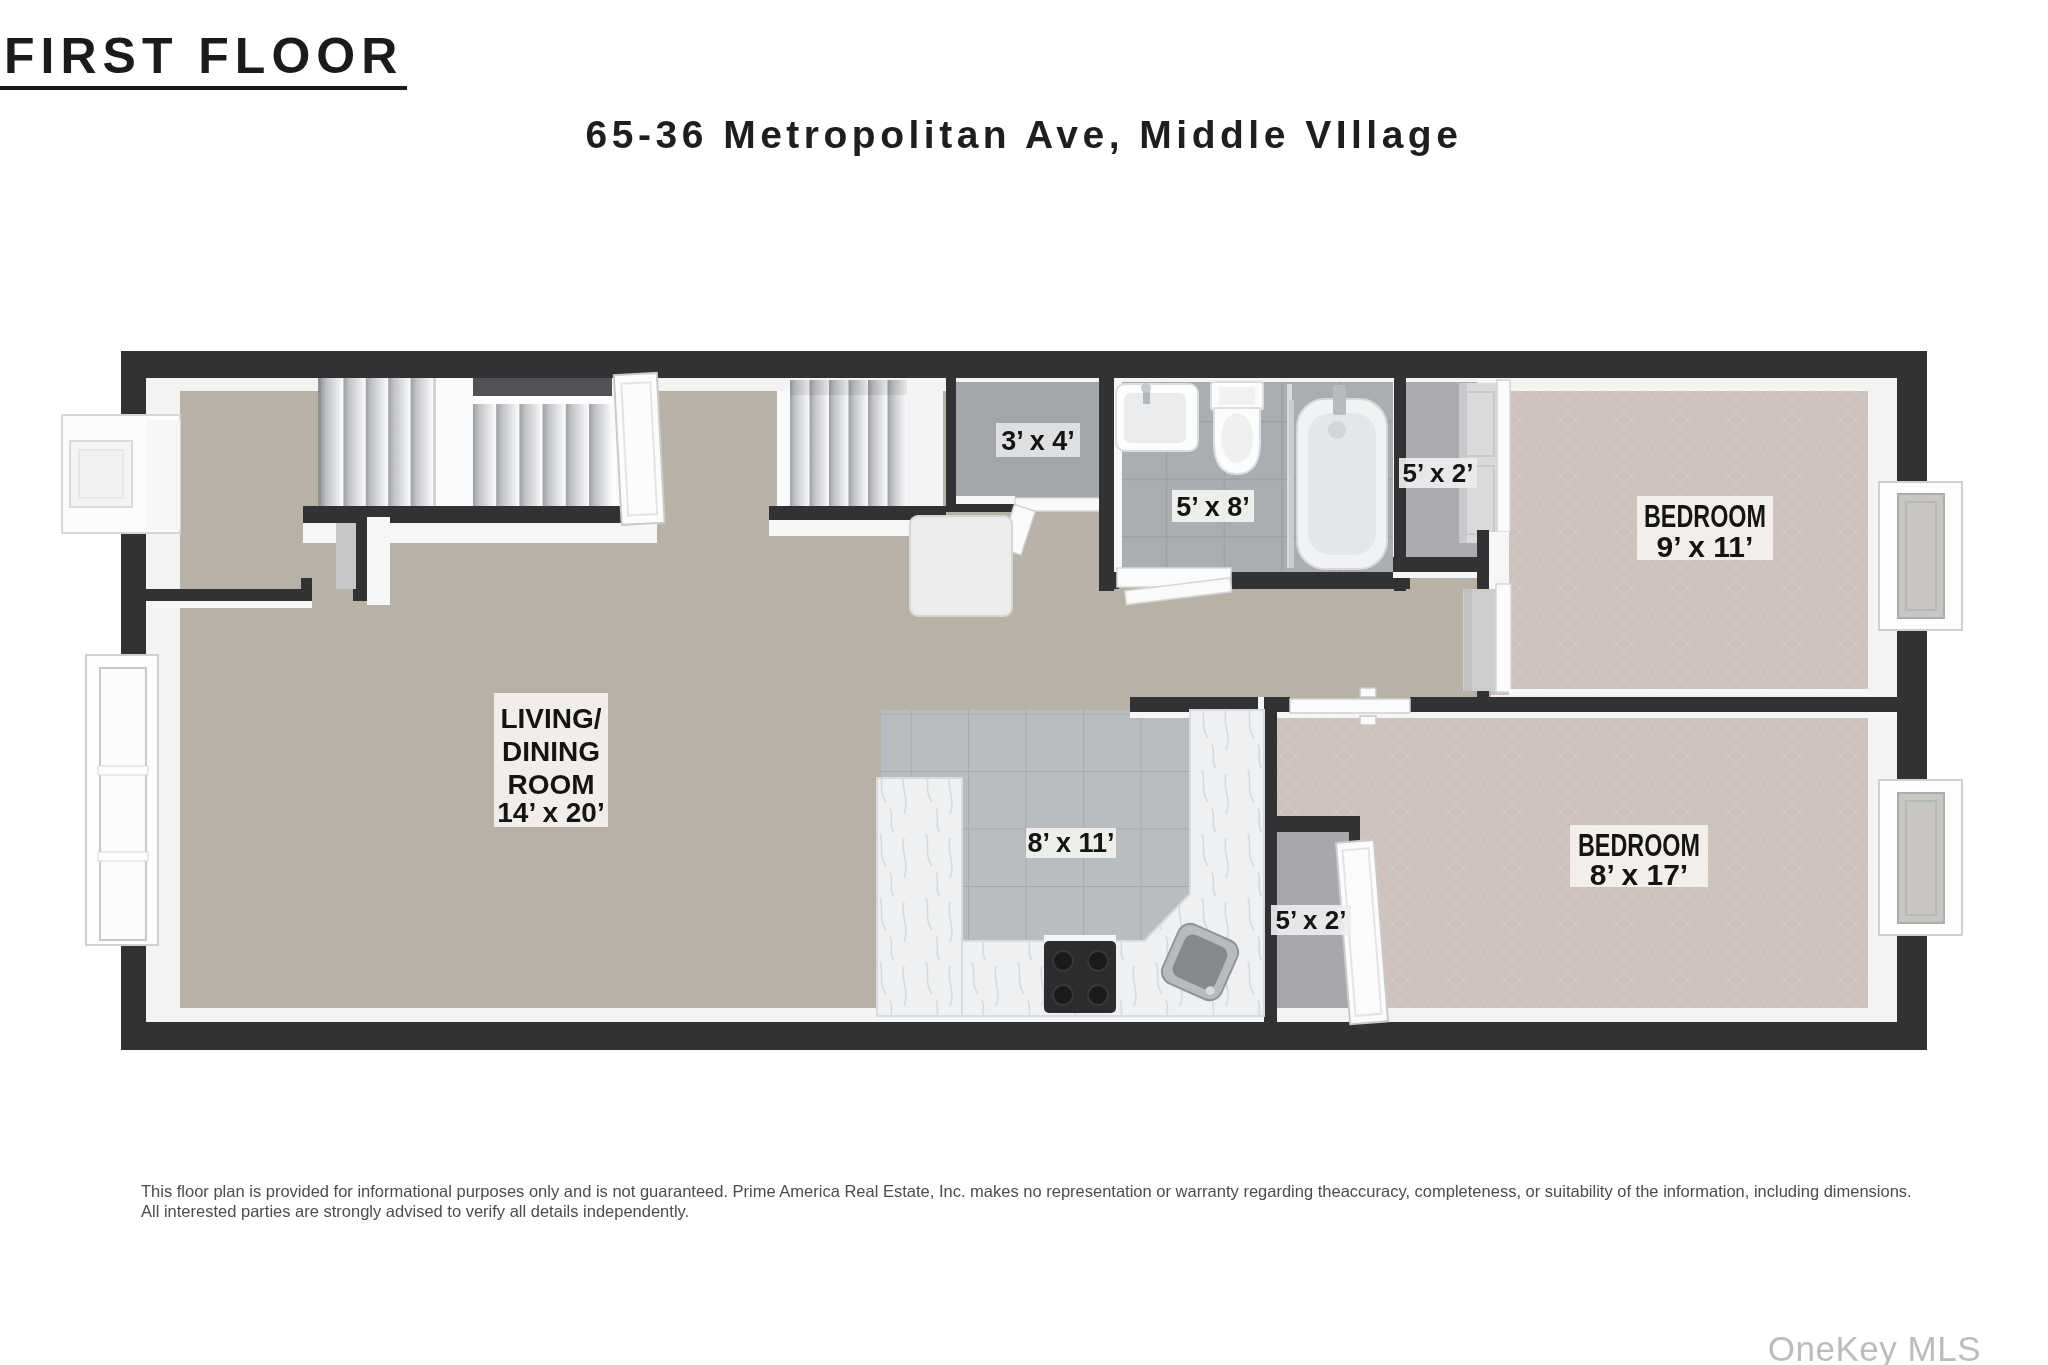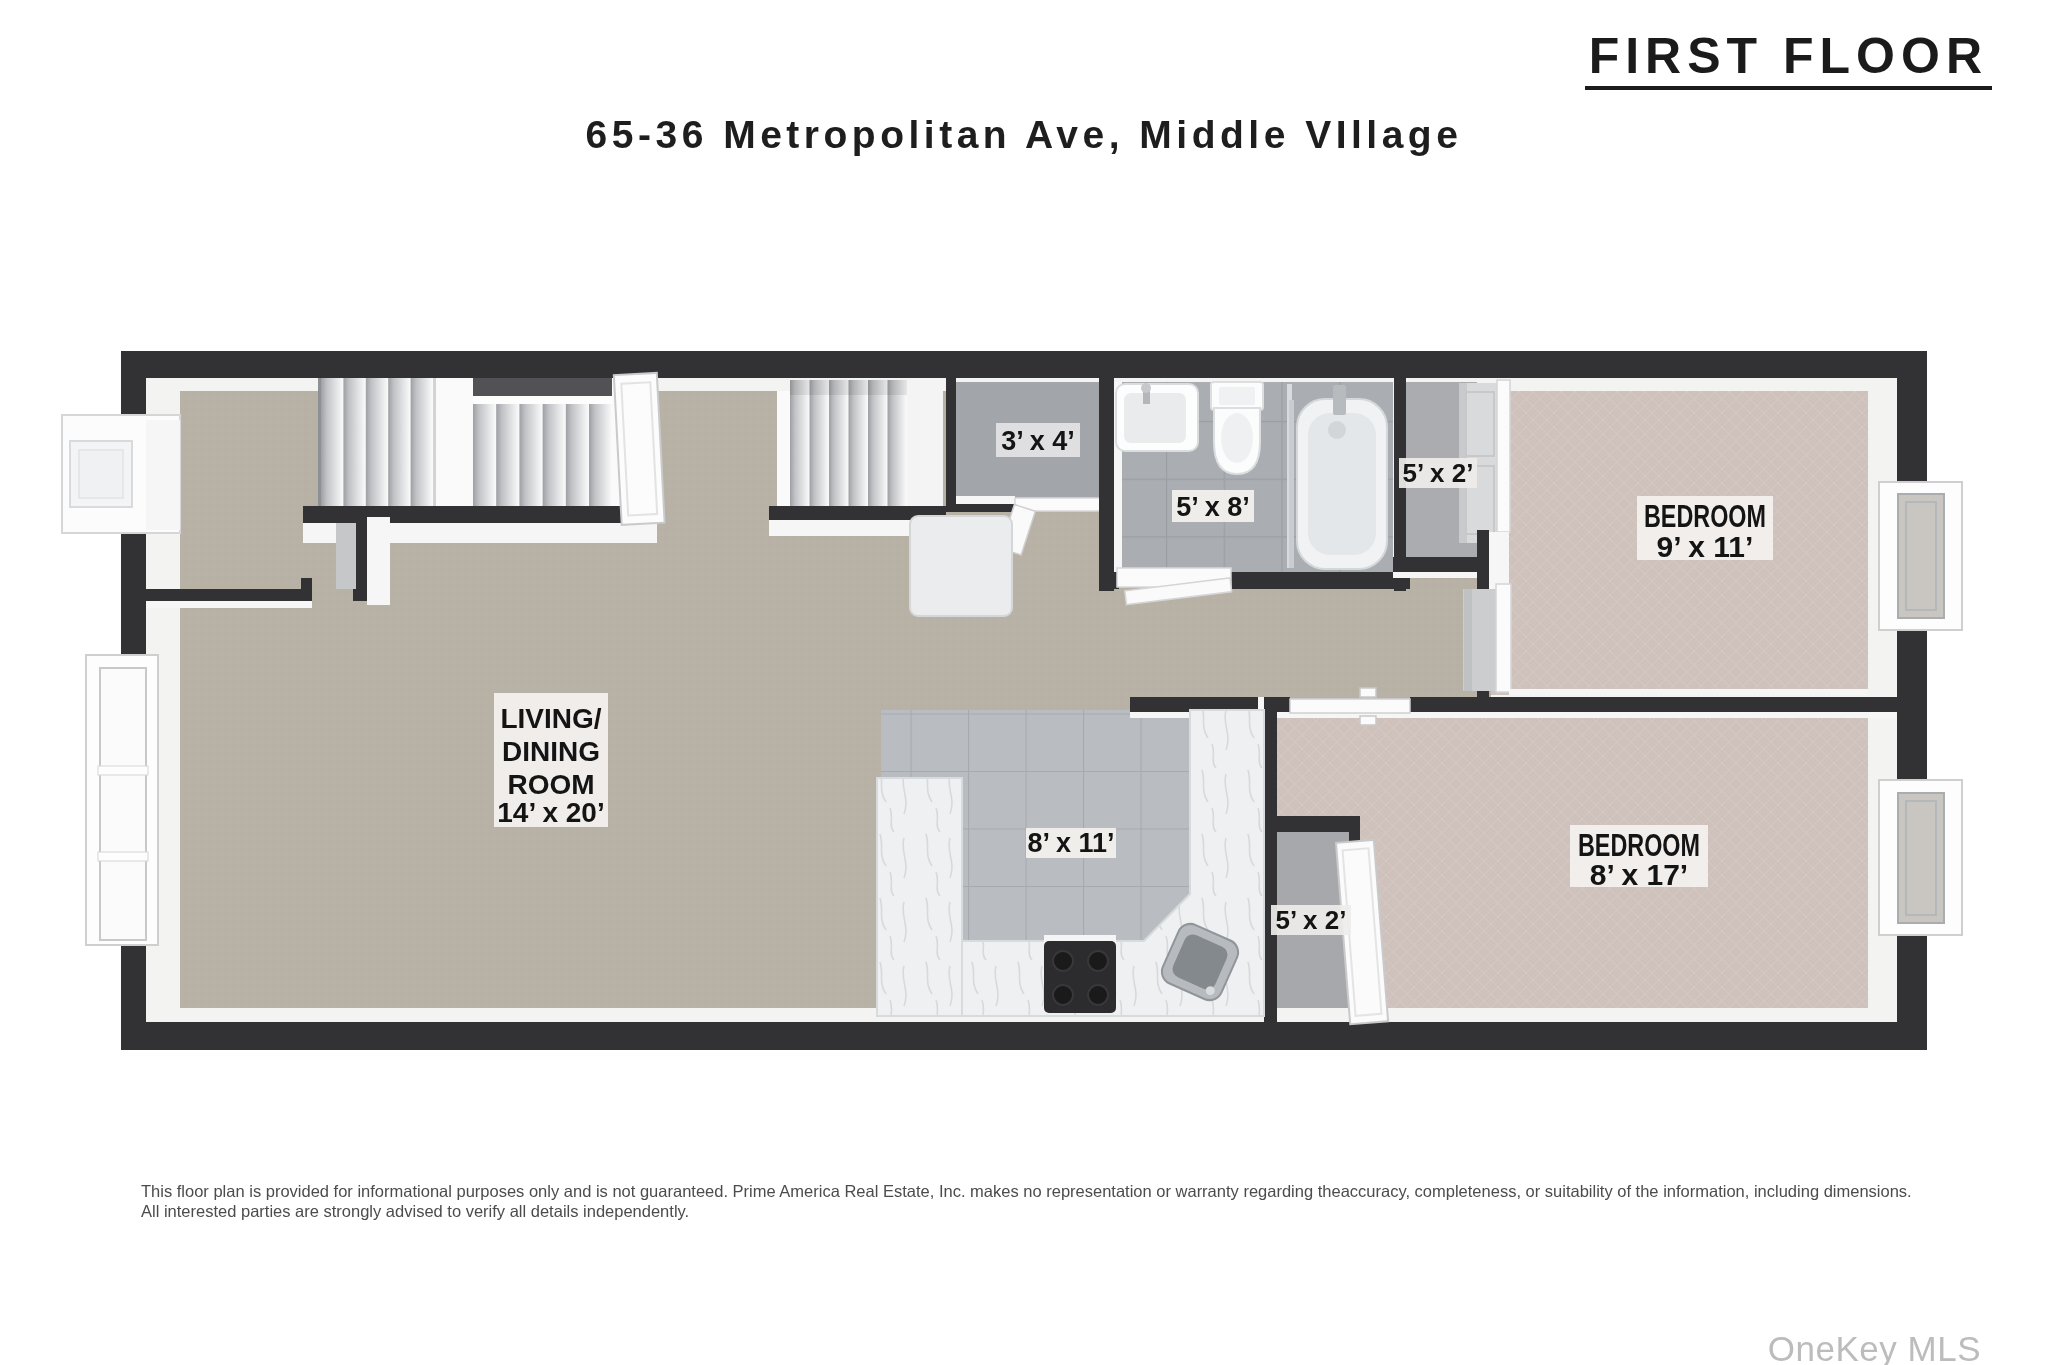--- a/index.html
+++ b/index.html
@@ -2,21 +2,21 @@
 <html><head>
 <meta charset="utf-8">
 <style>
 html,body{margin:0;padding:0;background:#ffffff;width:2048px;height:1365px;overflow:hidden;
 font-family:"Liberation Sans",sans-serif;}
 .abs{position:absolute;}
 </style>
 </head>
 <body>
 
-<div class="abs" style="left:0;top:27px;width:1992px;text-align:right;">
+<div class="abs" style="left:0;top:27px;width:1992px;text-align:left;">
 <span style="display:inline-block;font-weight:bold;font-size:50px;letter-spacing:6px;color:#1b1b1b;border-bottom:4px solid #1b1b1b;padding:0 4px 1px 4px;">FIRST FLOOR</span>
 </div>
 
 <div class="abs" style="left:0;top:113px;width:2048px;text-align:center;font-weight:bold;font-size:39px;letter-spacing:4.5px;color:#1e1e1e;">65-36 Metropolitan Ave, Middle VIllage</div>
 
 <svg class="abs" style="left:0;top:0" width="2048" height="1365" viewBox="0 0 2048 1365" xmlns="http://www.w3.org/2000/svg">
 <defs>
 <linearGradient id="stepLG" x1="0" y1="0" x2="1" y2="0">
 <stop offset="0" stop-color="#9da0a4"></stop>
         <stop offset="0.25" stop-color="#c0c2c5"></stop>

